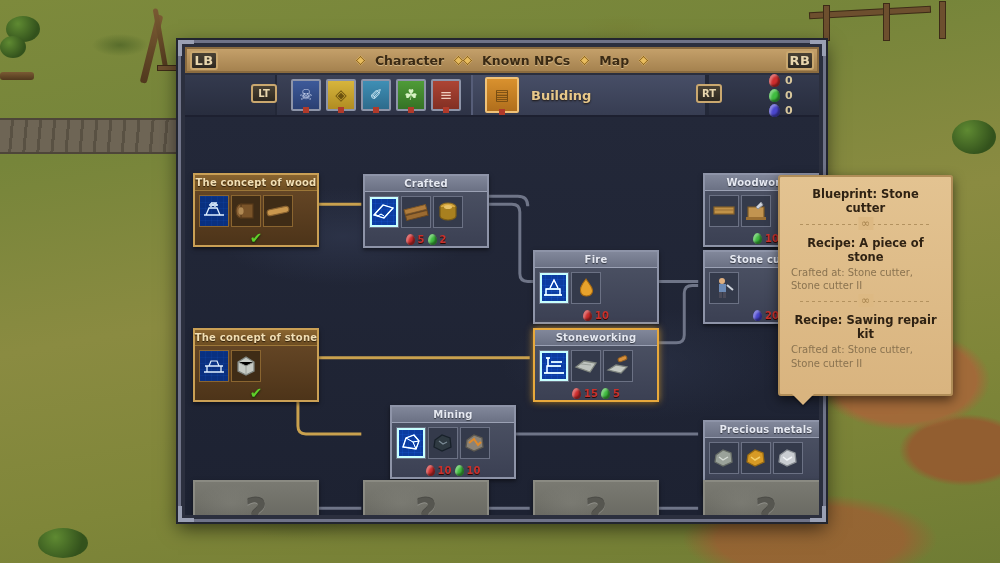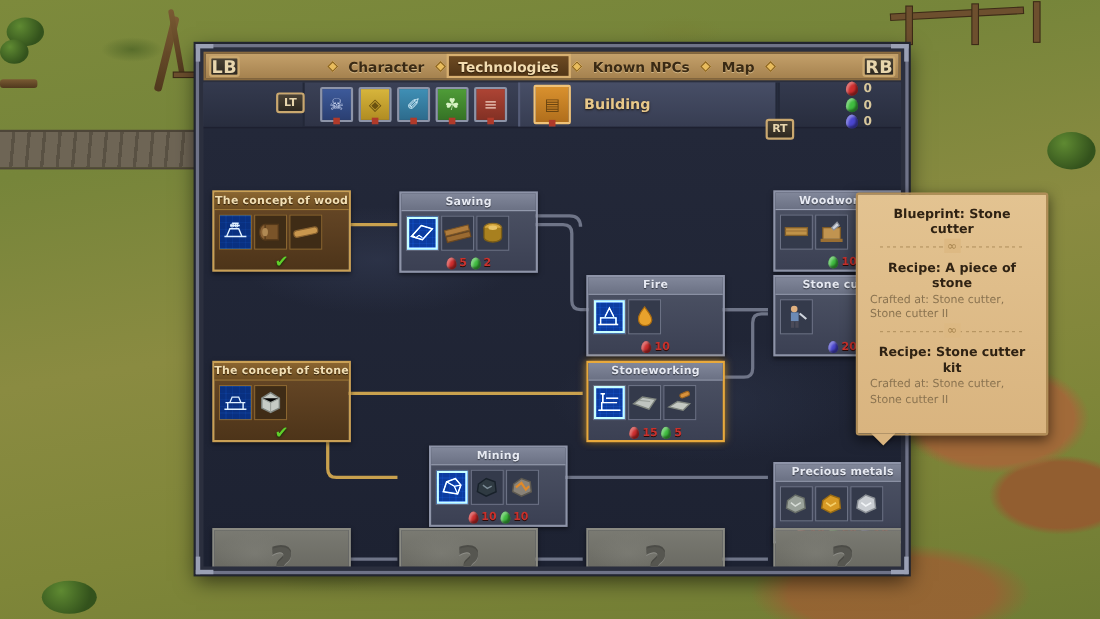--- a/index.html
+++ b/index.html
@@ -64,21 +64,21 @@
   #tabbar {
     position:absolute; left:4px; top:4px; right:4px; height:26px;
     background:linear-gradient(#c4a06a,#a5824f);
     border:2px solid #8a6b3f;
     display:flex; align-items:center; padding:0 3px;
   }
   .bumper {
     min-width:28px; height:19px;
     background:linear-gradient(#4a4234,#2d2820);
     border:2px solid #caa86f; border-radius:3px;
-    color:#e8d6ad; font-size:16px; font-weight:bold;
+    color:#e8d6ad; font-size:13px; font-weight:bold;
     display:flex; align-items:center; justify-content:center;
     font-family:"DejaVu Sans", sans-serif; letter-spacing:.5px;
   }
   .tabs-mid { flex:1; display:flex; align-items:center; justify-content:center; gap:2px; height:100%; }
   .tab {
     color:#3a2a14; font-size:12.5px; font-weight:bold; padding:3px 9px;
     text-shadow:0 1px 0 rgba(255,235,190,.45);
     white-space:nowrap; height:100%; display:flex; align-items:center;
   }
   .tab.active {
@@ -280,21 +280,20 @@
   <div class="corner tr"></div>
   <div class="corner bl"></div>
   <div class="corner br"></div>
 
   <div id="tabbar">
     <div class="bumper">LB</div>
     <div class="tabs-mid" id="tabs-mid">
         <div class="diamond"></div>
         <div class="tab">Character</div>
         <div class="diamond"></div>
-        <div class="tab active">Technologies</div>
         <div class="diamond"></div>
         <div class="tab">Known NPCs</div>
         <div class="diamond"></div>
         <div class="tab">Map</div>
         <div class="diamond"></div>
       </div>
     <div class="bumper">RB</div>
   </div>
 
   <div id="catbar">
@@ -318,21 +317,21 @@
           <span>≡</span>
         </div>
       </div>
     <div class="cat-current">
       <div class="book b-orange">
         <span>▤</span>
       </div>
       <div class="cur-label">Building</div>
     </div>
     <div class="cat-right">
-      <div class="trigger" style="left:-13px;right:auto;margin-top:24px;">RT</div>
+      <div class="trigger" style="left:-13px;right:auto;">RT</div>
       <div class="res-col" id="res-col">
           <div class="res-row">
             <div class="gem red"></div>
             <div class="res-val">0</div>
           </div>
           <div class="res-row">
             <div class="gem green"></div>
             <div class="res-val">0</div>
           </div>
           <div class="res-row">
@@ -393,21 +392,21 @@
                   <rect x="2" y="10" width="22" height="6" rx="3" fill="#c9974e" stroke="#8a6330" stroke-width="1.1" transform="rotate(-12 13 13)"></rect>
                 </svg>
               </div>
             </div>
           </div>
           <div class="cost">
             <div class="check">✔</div>
           </div>
         </div>
         <div class="node avail" style="left: 178px; top: 57px; width: 126px;">
-          <div class="node-title">Sawing</div>
+          <div class="node-title">Crafted</div>
           <div class="slots">
             <div class="slot">
               <div class="bp hl">
                 <svg viewBox="0 0 26 26">
                   <path d="M3 16 L12 6 L22 9 L13 19 Z" stroke="#dff0ff" stroke-width="1.3" fill="none"></path>
                   <path d="M4 15 l3 2 3-2 3 2" stroke="#dff0ff" stroke-width="1" fill="none"></path>
                 </svg>
               </div>
             </div>
             <div class="slot">
@@ -651,17 +650,17 @@
       </div>
   </div>
 
   <div id="tooltip">
     <div class="tt-head">Blueprint: Stone cutter</div>
     <div id="tt-body">
         <div class="tt-sep"></div>
         <div class="tt-recipe">Recipe: A piece of stone</div>
         <div class="tt-sub">Crafted at: Stone cutter, Stone cutter II</div>
         <div class="tt-sep"></div>
-        <div class="tt-recipe">Recipe: Stone cutter kit</div>
+        <div class="tt-recipe">Recipe: Sawing repair kit</div>
         <div class="tt-sub">Crafted at: Stone cutter, Stone cutter II</div>
       </div>
   </div>
 </div>
 
 </body></html>

